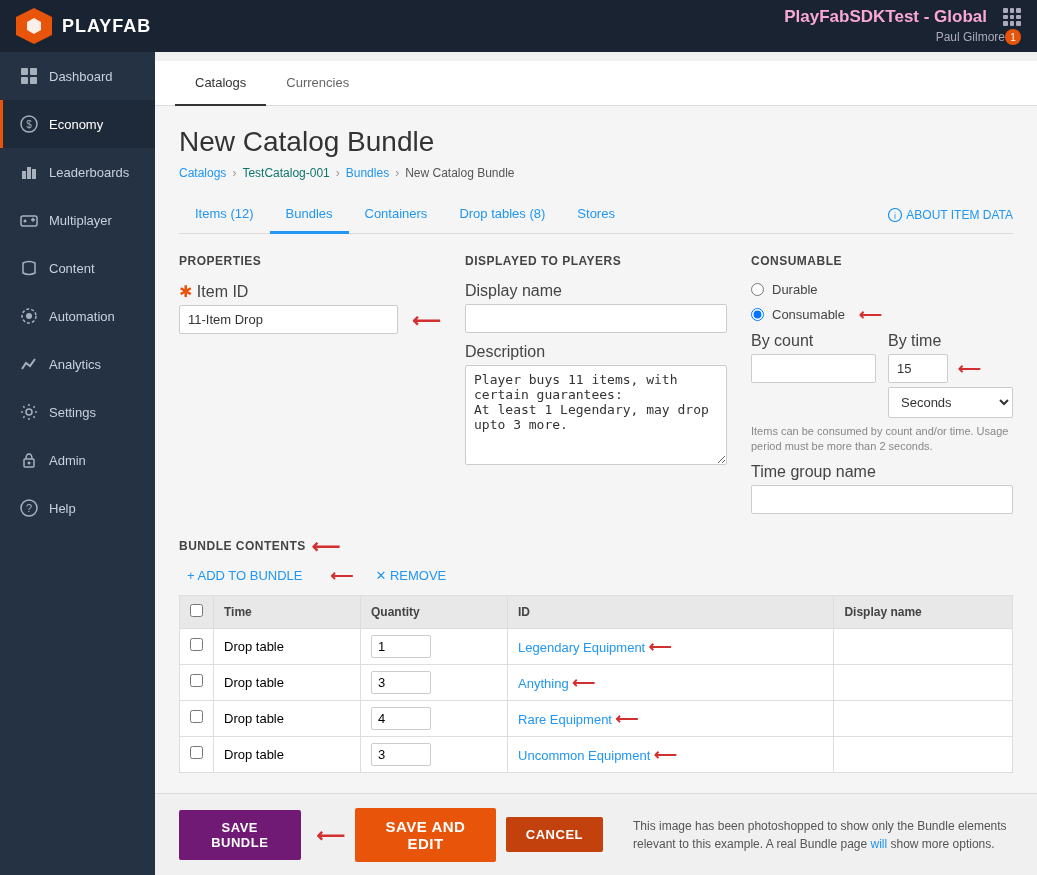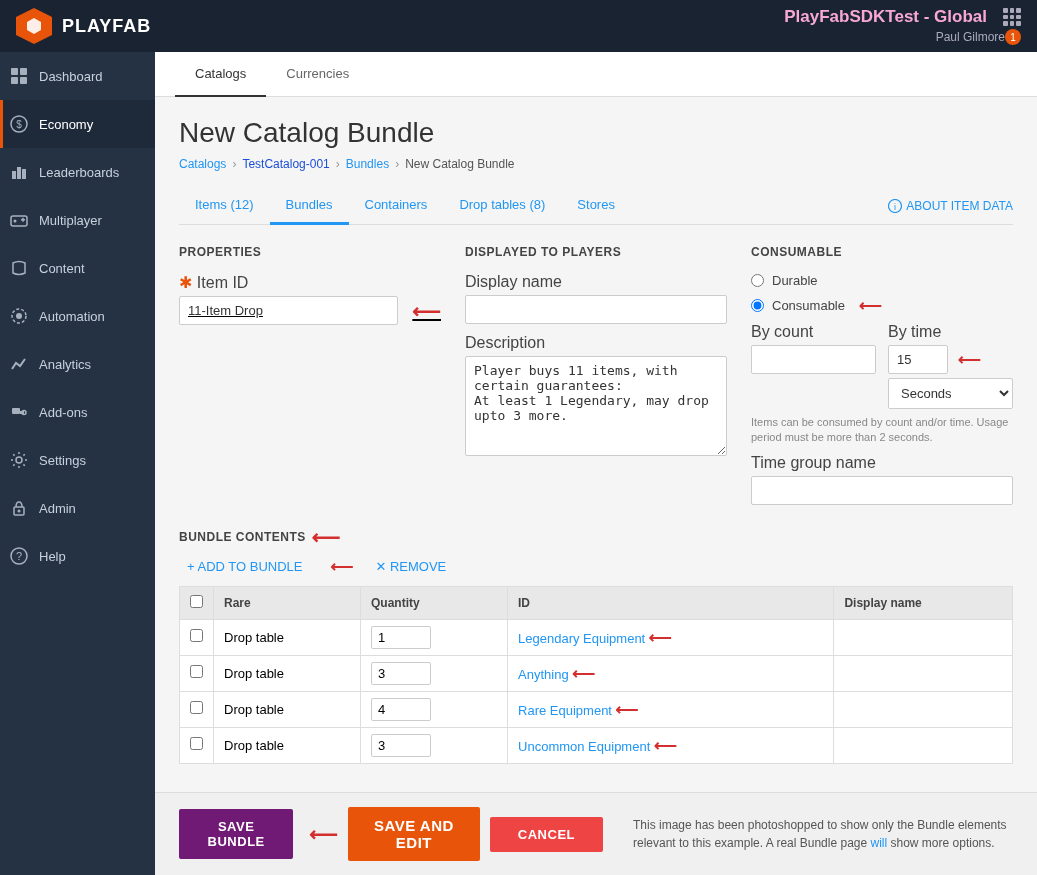--- a/index.html
+++ b/index.html
@@ -41,32 +41,32 @@
     .sidebar {
       background: #253244;
       width: 155px;
       flex-shrink: 0;
       display: flex;
       flex-direction: column;
       overflow-y: auto;
     }
     .sidebar-item {
       display: flex; align-items: center; gap: 10px;
-      padding: 14px 6px;
+      padding: 14px 16px;
       color: #c8d0dc;
       cursor: pointer;
       font-size: 13px;
       border-left: 3px solid transparent;
       transition: background 0.1s;
     }
     .sidebar-item.active { background: #1e2a3a; border-left-color: #e8540a; color: white; }
     .sidebar-icon { width: 20px; height: 20px; display: flex; align-items: center; justify-content: center; opacity: 0.8; flex-shrink: 0; }
 
     
-    .content-area { flex: 1; background: #f5f5f5; overflow-y: auto; display: flex; flex-direction: column; }
+    .content-area { flex: 1; background: #f5f5f5; overflow-y: auto; display: flex; flex-direction: column; margin-top: 9px; }
 
     
     .catalog-tabs {
       background: white;
       display: flex;
       padding: 0 20px;
       border-bottom: 1px solid #ddd;
       flex-shrink: 0;
     }
     .catalog-tab {
@@ -105,21 +105,21 @@
     .form-input {
       width: 100%; border: 1px solid #ccc; padding: 6px 8px;
       font-size: 13px; color: #333; background: white;
       border-radius: 2px; outline: none;
     }
     .form-textarea {
       width: 100%; border: 1px solid #ccc; padding: 6px 8px;
       font-size: 13px; color: #333; background: white;
       border-radius: 2px; outline: none; resize: vertical; height: 100px;
     }
-    .input-with-icon { position: relative; text-decoration: underline; }
+    .input-with-icon { position: relative; }
 
     
     .radio-row { display: flex; align-items: center; gap: 8px; margin-bottom: 8px; font-size: 13px; color: #444; }
     .radio-row input[type=radio] { cursor: pointer; }
     .by-count-time { display: grid; grid-template-columns: 1fr 1fr; gap: 12px; margin-top: 8px; }
     .hint-text { font-size: 11px; color: #888; margin-top: 4px; line-height: 1.4; }
     .select-input {
       width: 100%; border: 1px solid #ccc; padding: 6px 8px;
       font-size: 13px; color: #333; background: white;
       border-radius: 2px; outline: none; cursor: pointer;
@@ -146,21 +146,21 @@
     }
     .link-cell { color: #2196f3; cursor: pointer; }
 
     
     .footer-bar {
       background: #f0f0f0; border-top: 1px solid #ddd;
       padding: 14px 24px; display: flex; align-items: center; gap: 10px; flex-shrink: 0;
     }
     .btn-save { background: #701a75; color: white; border: none; padding: 10px 20px; font-size: 13px; font-weight: 700; cursor: pointer; border-radius: 2px; letter-spacing: 0.5px; }
     .btn-save-edit { background: #e8540a; color: white; border: none; padding: 10px 20px; font-size: 15px; font-weight: 700; cursor: pointer; border-radius: 2px; letter-spacing: 0.5px; }
-    .btn-cancel { background: #ef4444; color: white; border: none; padding: 10px 28px; font-size: 13px; font-weight: 700; cursor: pointer; border-radius: 2px; letter-spacing: 0.5px; }
+    .btn-cancel { background: #c2410c; color: white; border: none; padding: 10px 20px; font-size: 13px; font-weight: 700; cursor: pointer; border-radius: 2px; letter-spacing: 0.5px; }
     .photoshop-note { margin-left: 20px; font-size: 12px; color: #555; max-width: 380px; line-height: 1.5; }
     .photoshop-link { color: #2196f3; }
 
     
     .red-arrow { color: #d32f2f; font-size: 20px; font-weight: bold; vertical-align: middle; margin-left: 6px; }
 
     
     .bundle-section-row { display: flex; align-items: center; gap: 0; margin-bottom: 6px; text-align: center; }
   </style>
 </head>
@@ -262,30 +262,20 @@
       <div class="sidebar-icon">
         <svg width="18" height="18" viewBox="0 0 18 18" fill="#c8d0dc">
           <polyline points="2,14 6,8 10,11 15,4" stroke="#c8d0dc" stroke-width="2" fill="none"></polyline>
         </svg>
       </div>
       <span>Analytics</span>
     </div>
     <div class="sidebar-item">
       <div class="sidebar-icon">
         <svg width="18" height="18" viewBox="0 0 18 18" fill="#c8d0dc">
-          <rect x="2" y="5" width="8" height="6" rx="1"></rect>
-            <path d="M10 8 L14 8 L14 11 L10 11"></path>
-          <circle cx="14" cy="9.5" r="2" fill="none" stroke="#c8d0dc" stroke-width="1.5"></circle>
-        </svg>
-      </div>
-      <span>Add-ons</span>
-    </div>
-    <div class="sidebar-item">
-      <div class="sidebar-icon">
-        <svg width="18" height="18" viewBox="0 0 18 18" fill="#c8d0dc">
           <circle cx="9" cy="9" r="3" fill="none" stroke="#c8d0dc" stroke-width="1.5"></circle>
           <path d="M9 1 L9 3 M9 15 L9 17 M1 9 L3 9 M15 9 L17 9 M3.2 3.2 L4.6 4.6 M13.4 13.4 L14.8 14.8 M14.8 3.2 L13.4 4.6 M4.6 13.4 L3.2 14.8" stroke="#c8d0dc" stroke-width="1.5"></path>
         </svg>
       </div>
       <span>Settings</span>
     </div>
     <div class="sidebar-item">
       <div class="sidebar-icon">
         <svg width="18" height="18" viewBox="0 0 18 18" fill="#c8d0dc">
           <rect x="4" y="8" width="10" height="8" rx="1" fill="none" stroke="#c8d0dc" stroke-width="1.5"></rect>
@@ -313,21 +303,21 @@
       <div class="catalog-tab">Currencies</div>
     </div>
 
     <div class="page-content">
 
       <h1 class="page-title">New Catalog Bundle</h1>
 
       <div class="breadcrumb">
         <a style="color:#2196f3;text-decoration:none;">Catalogs</a>
         <span class="breadcrumb-sep">›</span>
-        <a style="color:#1d4ed8;text-decoration:none;">TestCatalog-001</a>
+        <a style="color:#0f766e;text-decoration:none;">TestCatalog-001</a>
         <span class="breadcrumb-sep">›</span>
         <a style="color:#2196f3;text-decoration:none;">Bundles</a>
         <span class="breadcrumb-sep">›</span>
         <span class="breadcrumb-current">New Catalog Bundle</span>
       </div>
 
       <div class="sub-tabs">
         <div class="sub-tab">Items (12)</div>
         <div class="sub-tab active">Bundles</div>
         <div class="sub-tab">Containers</div>
@@ -415,21 +405,21 @@
           <span class="red-arrow" style="font-size:16px;">⟵</span>
           <div class="bundle-action-link">
             <span>✕ REMOVE</span>
           </div>
         </div>
 
         <table class="bundle-table">
           <thead>
             <tr>
               <th style="width:24px;"><input type="checkbox" style=""></th>
-              <th>Rare</th>
+              <th>Time</th>
               <th>Quantity</th>
               <th>ID</th>
               <th>Display name</th>
             </tr>
           </thead>
           <tbody id="bundle-table-body">
           <tr>
     <td><input type="checkbox" style=""></td>
     <td>Drop table</td>
     <td><input class="qty-input" type="text" value="1" style=""></td>

